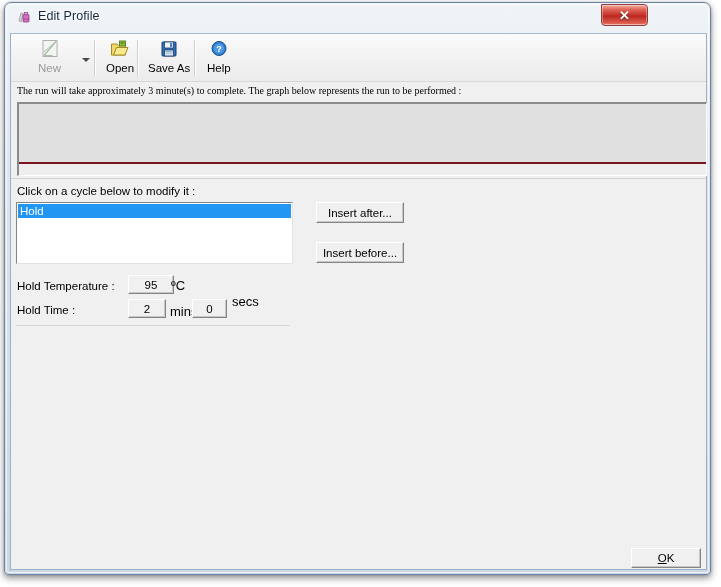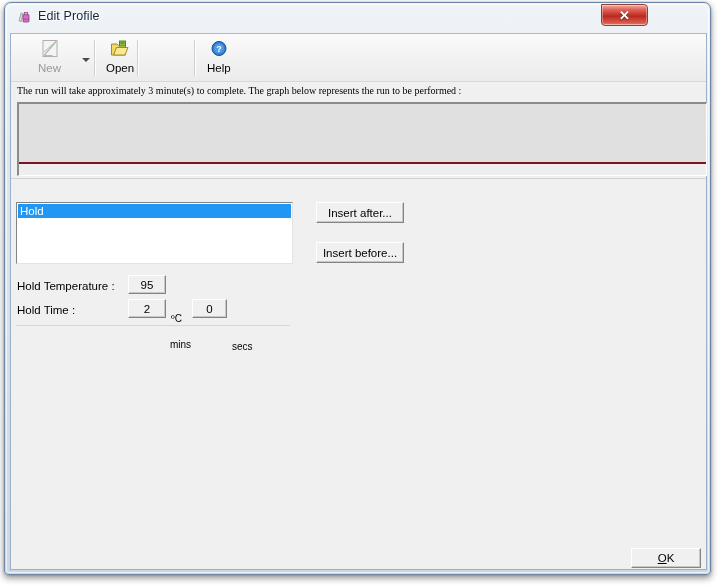--- a/index.html
+++ b/index.html
@@ -307,35 +307,34 @@
     box-shadow: inset -1px -1px 0 #c8c8c8;
     font-size: 11.5px;
     font-family: "Liberation Sans", sans-serif;
     color: #000000;
     display: flex;
     align-items: center;
     justify-content: center;
     text-align: center;
     cursor: text;
   }
-  #fld-hold-temp { left: 117px; top: 241px; width: 38px; height: 19px; }
+  #fld-hold-temp { left: 117px; top: 241px; width: 46px; height: 19px; }
   #fld-hold-mins { left: 117px; top: 265px; width: 38px; height: 19px; }
   #fld-hold-secs { left: 181px; top: 265px; width: 35px; height: 19px; }
 
   .unit-label {
     position: absolute;
-    font-size: 10px;
-    font-family: "Liberation Sans", sans-serif;
-    color: #000000;
-    white-space: nowrap;
-    margin-top: 35px;
+    font-size: 13px;
+    font-family: "Liberation Sans", sans-serif;
+    color: #000000;
+    white-space: nowrap;
   }
   #unit-celsius { left: 160px; top: 244px; }
   #unit-mins    { left: 159px; top: 270px; }
-  #unit-secs    { left: 221px; top: 272px; }
+  #unit-secs    { left: 221px; top: 260px; }
 
   #fields-underline {
     position: absolute;
     left: 5px;
     top: 291px;
     width: 274px;
     height: 1px;
     background: #d6d6d6;
   }
 
@@ -410,20 +409,32 @@
             <path d="M4.5 16 L7.5 8.5 L19 8.5 L16 16 Z" fill="#fbe98f" stroke="#a08c22" stroke-width="1"></path>
             <rect x="10.5" y="2" width="6" height="5" fill="#8ec63f" stroke="#4f7a1e" stroke-width="0.9"></rect>
             <path d="M11.5 3.2 L15.5 3.2 M11.5 4.6 L15.5 4.6" stroke="#4f7a1e" stroke-width="0.7"></path>
           </svg>
         </span>
         <span class="tb-label">Open</span>
       </div>
 
       <div class="tb-sep" style="left:126px;"></div>
 
+      <div class="tb-item" id="tb-saveas">
+        <span class="tb-icon">
+          <svg width="22" height="21" viewBox="0 0 22 21">
+            <rect x="4" y="3" width="14" height="14" rx="0.8" fill="#2f6fb5" stroke="#19406d" stroke-width="1"></rect>
+            <rect x="6.5" y="3" width="9" height="6" fill="#eef3f8" stroke="#19406d" stroke-width="0.8"></rect>
+            <rect x="12" y="4" width="2.2" height="4" fill="#4a83c4"></rect>
+            <rect x="6.5" y="11" width="9" height="6" fill="#dce7f2" stroke="#19406d" stroke-width="0.8"></rect>
+            <path d="M7.5 12.5 L14.5 12.5 M7.5 14 L14.5 14" stroke="#7fa3c9" stroke-width="0.7"></path>
+          </svg>
+        </span>
+        <span class="tb-label">Save As</span>
+      </div>
 
       <div class="tb-sep" style="left:183px;"></div>
 
       <div class="tb-item" id="tb-help">
         <span class="tb-icon">
           <svg width="22" height="21" viewBox="0 0 22 21">
             <circle cx="11" cy="9.5" r="7" fill="#2f7fd0" stroke="#1b4f87" stroke-width="1"></circle>
             <circle cx="11" cy="9.5" r="5" fill="#4e9ae6" stroke="none"></circle>
             <text x="11" y="13.4" font-family="Liberation Sans, sans-serif" font-size="9" font-weight="bold" fill="#ffffff" text-anchor="middle">?</text>
           </svg>
@@ -434,20 +445,21 @@
 
     <div id="info-text">The run will take approximately 3 minute(s) to complete. The graph below represents the run to be performed :</div>
 
     <div id="graph-panel">
       <div id="graph-baseline"></div>
       <div id="graph-footer"></div>
     </div>
 
     <div id="mid-separator"></div>
 
+    <div id="cycle-hint">Click on a cycle below to modify it :</div>
 
     <div id="cycle-list">
       <div class="list-item selected">Hold</div>
     </div>
 
     <div class="side-btn" id="btn-insert-after">Insert after...</div>
     <div class="side-btn" id="btn-insert-before">Insert before...</div>
 
     <div class="field-label" id="lbl-hold-temp">Hold Temperature :</div>
     <div class="spin-field" id="fld-hold-temp">95</div>

